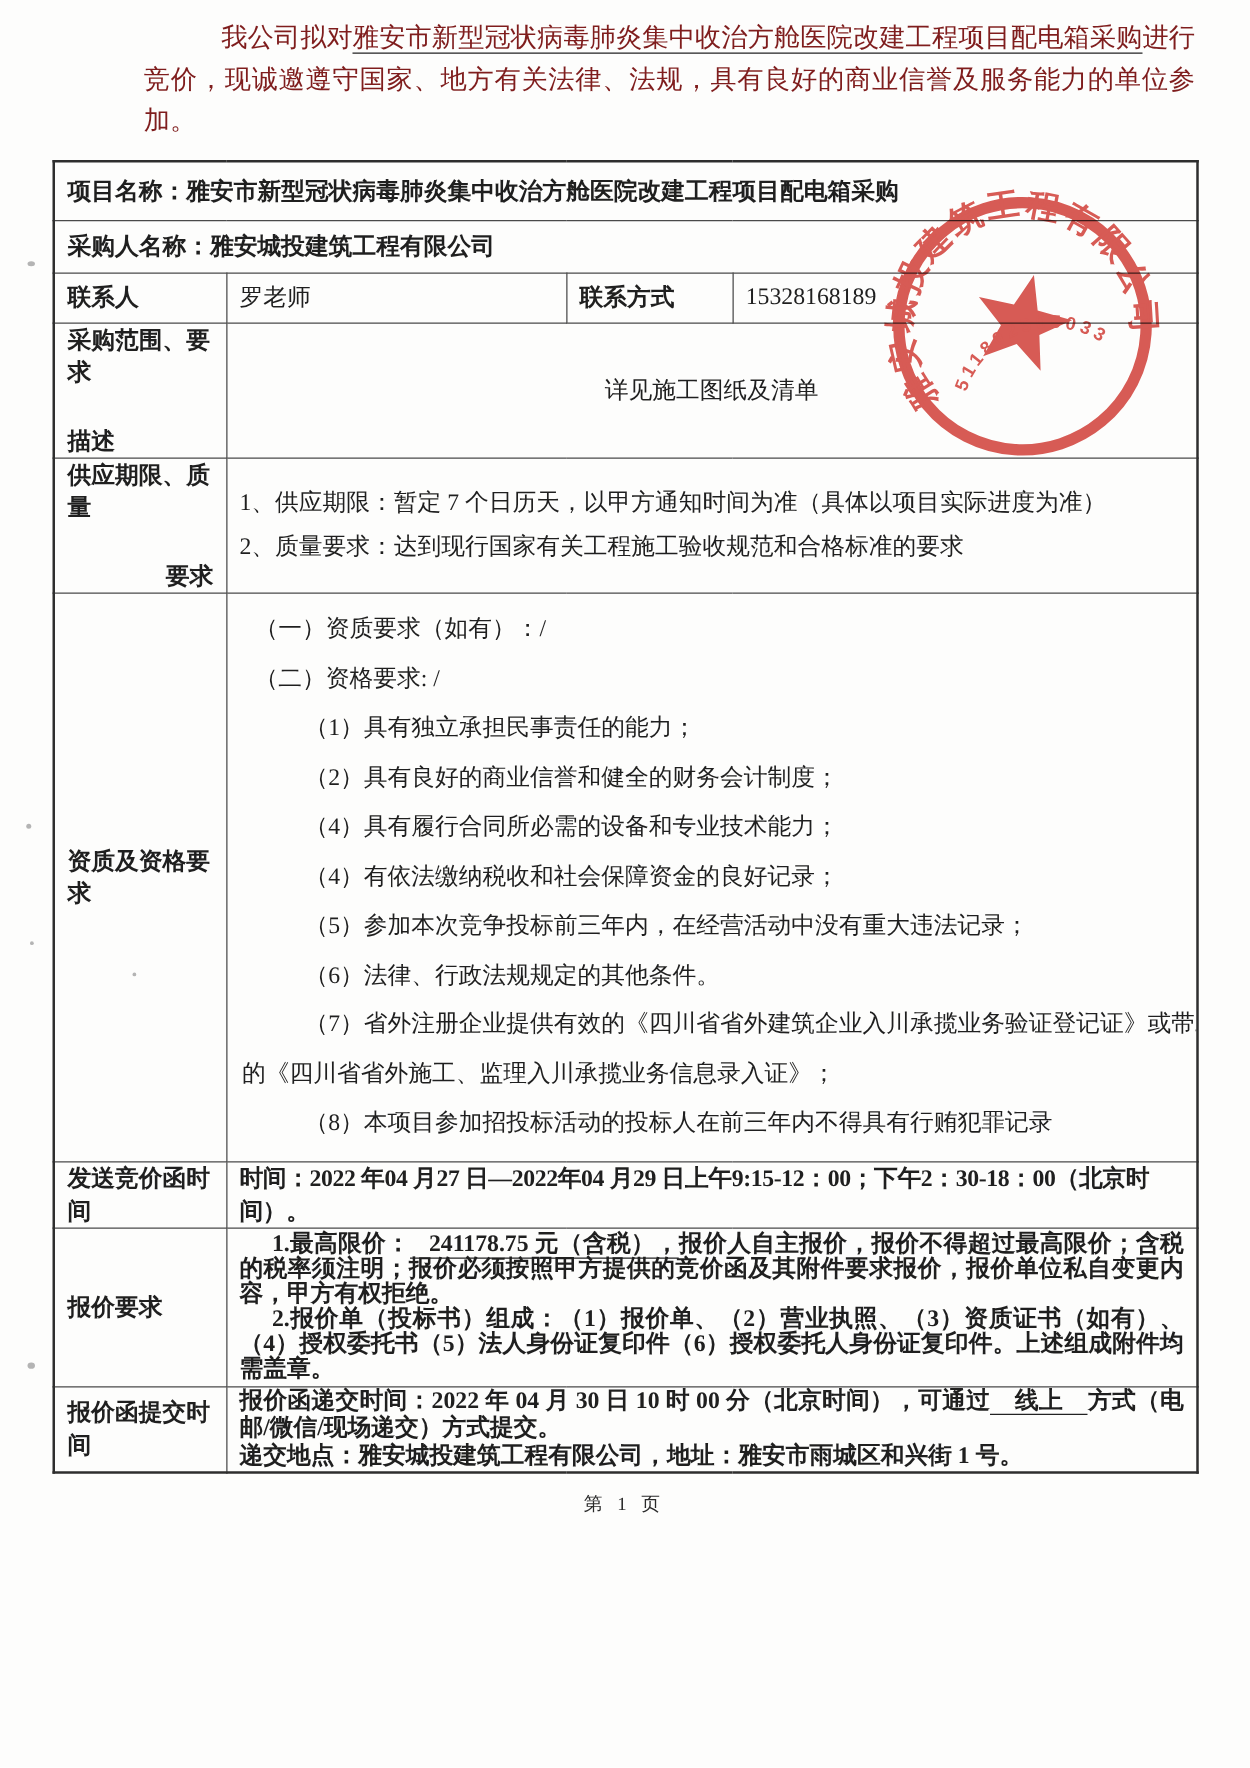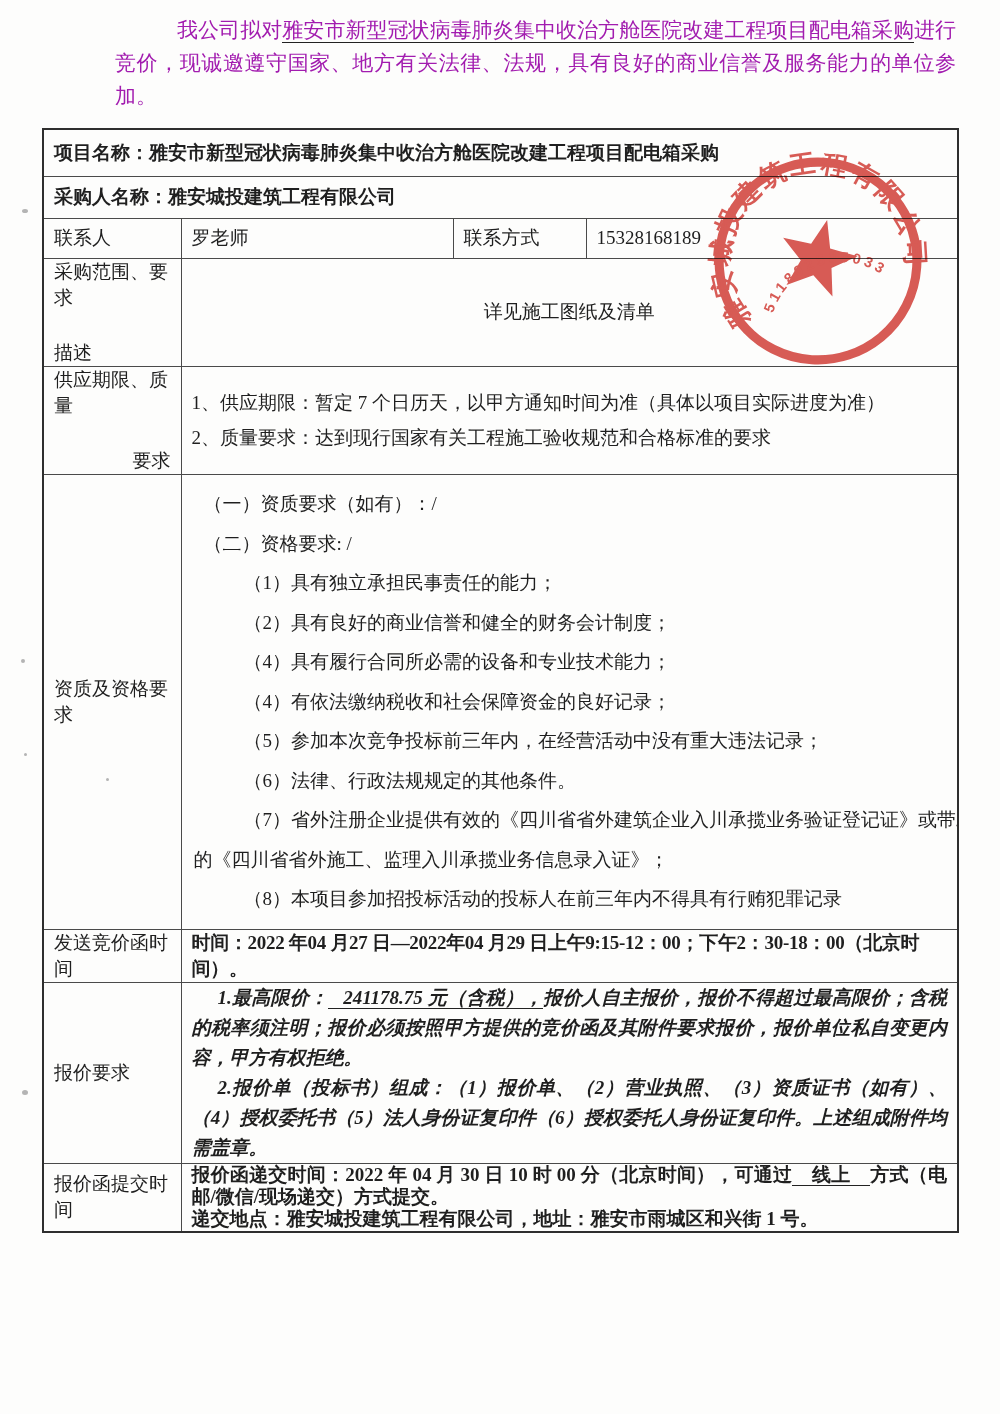--- a/index.html
+++ b/index.html
@@ -9,48 +9,48 @@
     font-family:"Liberation Serif","DejaVu Serif",serif;
     color:#1c1c1c;overflow:hidden;
   }
   .page{position:absolute;left:42px;top:0;width:915px;}
   .title{
     margin-top:102px;text-align:center;font-size:42px;font-weight:700;
     letter-spacing:8px;color:#111;
   }
   .intro{
     margin:14px 0 0 73px;width:841px;font-size:21px;line-height:33px;
-    text-align:justify;text-indent:62px;color:#a21caf;
+    text-align:justify;text-indent:62px;color:#7f1d1d;
   }
   .uline{border-bottom:1.6px solid #222;}
   table.bid{
     margin-top:15px;width:915px;border-collapse:collapse;table-layout:fixed;
     border:2px solid #2e2e2e;
   }
   table.bid td{
     border:1px solid #4a4a4a;padding:0 10px;font-size:19px;color:#1f1f1f;
     vertical-align:middle;overflow:hidden;
   }
-  td.lab{font-weight:400;padding:0 5px;font-size:18px;}
+  td.lab{font-weight:700;padding:0 5px;font-size:18px;}
   .lab .l2{display:block;}
   td.spread{vertical-align:top;padding-top:14px;}
   .gap28{margin-top:29px;}
   .cent{text-align:right;}
   .valtop{vertical-align:top;}
   .b{font-weight:700;}
   .scope-val{padding-top:16px;padding-left:40px;text-align:center;}
   .supply-val p{margin:0;line-height:35px;}
   .supply-val{padding-top:10px;margin-top:13px;}
   .qual{padding-top:10px;}
   .qual div{line-height:39.5px;white-space:nowrap;}
   .q1{padding-left:12px;}
   .q2{padding-left:52px;}
   .q0{padding-left:2px;}
   .tight{font-size:18px;letter-spacing:-0.3px;}
-  .quote-val{font-size:17.5px;line-height:30px;padding-top:1px;font-style:italic;}
+  .quote-val{font-size:17.5px;line-height:20px;padding-top:1px;}
   .quote-val p{margin:0;text-indent:26px;text-align:justify;}
   .quote-val p.noind{text-indent:26px;}
   .submit-val{font-size:18px;line-height:22.4px;}
   .submit-val p{margin:0;text-align:justify;}
   .footer{
     margin-top:15px;text-align:center;font-size:15px;letter-spacing:4px;color:#2a2a2a;
   }
   
   .stamp{
     position:absolute;left:707px;top:150px;width:222px;height:222px;
@@ -141,20 +141,21 @@
     <tr style="height:67px">
       <td class="lab">报价函提交时间</td>
       <td colspan="3" class="submit-val b">
         <p><span>报价函递交时间：2022 年 04 月 30 日 10 时 00 分（北京时间），可通过</span><span class="uline">&nbsp;&nbsp;&nbsp;&nbsp;线上&nbsp;&nbsp;&nbsp;&nbsp;</span><span>方式（电邮/微信/现场递交）方式提交。</span></p>
         <p>递交地点：雅安城投建筑工程有限公司，地址：雅安市雨城区和兴街 1 号。</p>
       </td>
     </tr>
   </tbody>
     </table>
 
+  <div class="footer">第 1 页</div>
 </div>
 
 <div class="stamp">
   <svg viewBox="0 0 220 220">
     <defs>
       <path id="arcTop" d="M 31,148 A 87.7,87.7 0 1 1 189,148" fill="none"></path>
       <path id="arcBottom" d="M 50,148 A 71,71 0 0 1 170,148" fill="none"></path>
     </defs>
     <circle cx="110" cy="110" r="98" fill="none" stroke="#d23f38" stroke-width="9"></circle>
     <polygon points="110,68 119.7,94.65 148.04,95.64 125.7,113.1 133.5,140.4 110,124.5 86.5,140.4 94.3,113.1 71.96,95.64 100.3,94.65" fill="#d23f38" transform="rotate(32 110 108)"></polygon>

